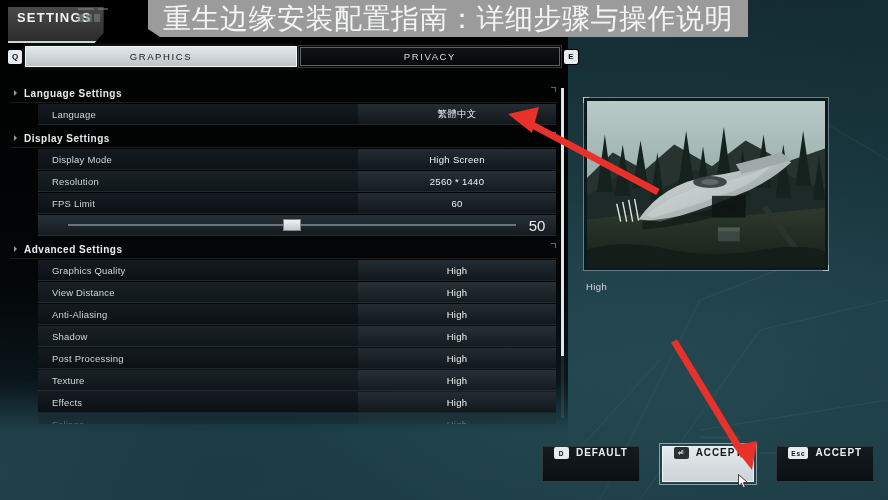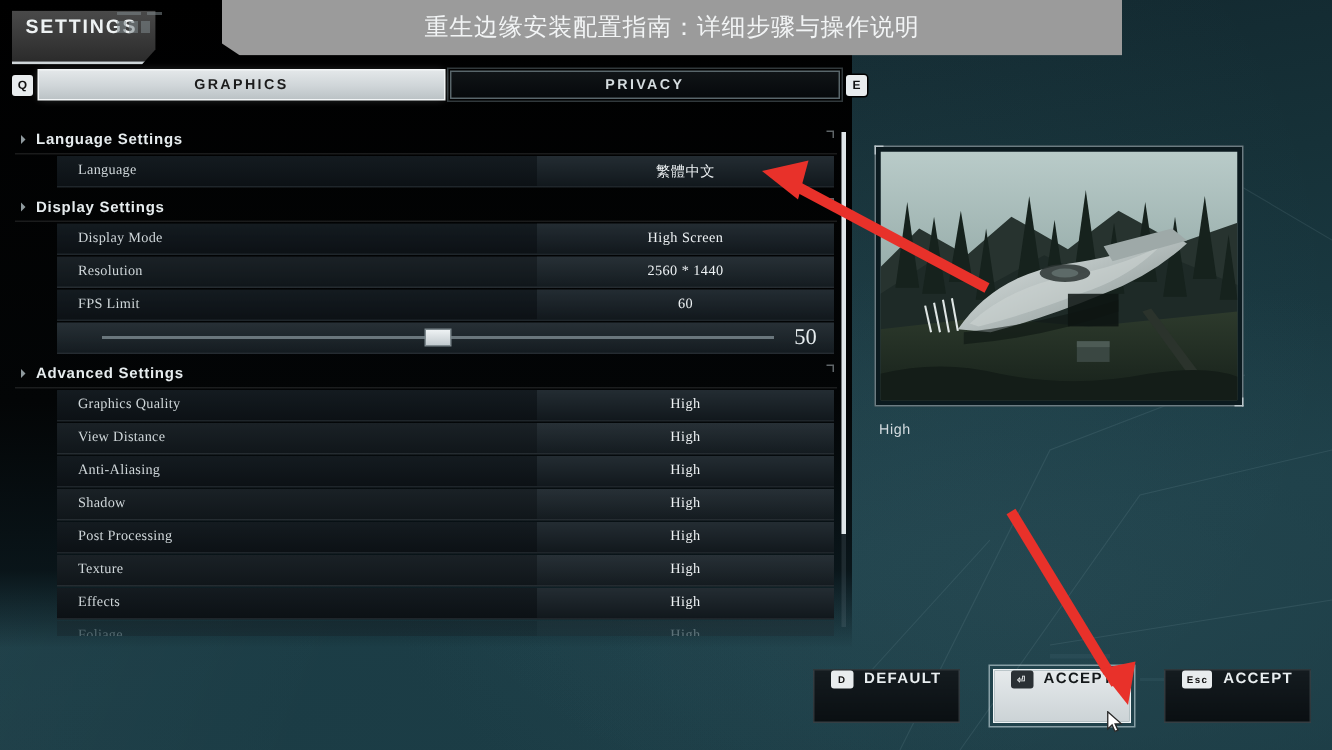--- a/index.html
+++ b/index.html
@@ -32,21 +32,21 @@
   }
 
   
   #title-banner{
     position:absolute; left:148px; top:0; width:600px; height:37px;
     background:#9b9b9b;
     display:flex; align-items:center; justify-content:center;
     clip-path:polygon(0 0, 100% 0, 100% 100%, 12px 100%, 0 calc(100% - 8px));
   }
   #title-banner .t{
-    font-size:16px; color:#f2f4f5; letter-spacing:.5px;
+    font-size:28px; color:#f2f4f5; letter-spacing:.5px;
     font-family:"DejaVu Sans", sans-serif; white-space:nowrap;
   }
 
   #settings-badge{
     position:absolute; left:8px; top:7px; padding:3px 12px 16px 9px;
     background:linear-gradient(180deg,#4a4a4a,#2b2b2b);
     border-bottom:2px solid #cfd6d9;
     font-size:13px; font-weight:bold; letter-spacing:1.2px; color:#eef2f3;
     clip-path:polygon(0 0,100% 0,100% 72%,calc(100% - 9px) 100%,0 100%);
   }
@@ -60,21 +60,21 @@
            display:flex; align-items:center; gap:4px; }
   .keycap{
     width:14px; height:14px; flex:0 0 14px;
     background:#e8ecee; color:#111; border-radius:2px;
     font-size:8px; font-weight:bold; display:flex;
     align-items:center; justify-content:center;
     box-shadow:0 0 0 1px #000;
   }
   .tab{
     height:19px; display:flex; align-items:center; justify-content:center;
-    font-size:9.5px; font-weight:bold; letter-spacing:1.6px;
+    font-size:9.5px; font-weight:normal; letter-spacing:1.6px;
     position:relative;
   }
   .tab.sel{
     flex:1 1 278px;
     background:linear-gradient(180deg,#e3e7e9 0%,#cfd5d8 55%,#bcc3c6 100%);
     color:#1b1b1b;
     box-shadow:0 0 0 1px #f2f5f6, 0 0 6px rgba(230,240,245,.28);
   }
   .tab.unsel{
     flex:1 1 268px;
@@ -106,21 +106,20 @@
     border-right:1px solid rgba(190,200,205,.5);
     border-top:1px solid rgba(190,200,205,.5);
   }
 
   .row{
     display:flex; align-items:center; height:21px; margin-top:1px;
     margin-left:28px; width:calc(100% - 30px);
     background:linear-gradient(180deg,#1a2126 0%,#10161a 100%);
     border-bottom:1px solid rgba(255,255,255,.05);
     position:relative;
-    font-family:Liberation Serif, serif;
   }
   .row:nth-child(even){ background:linear-gradient(180deg,#141b20 0%,#0c1115 100%); }
   .row .lbl{ flex:0 0 320px; padding-left:14px; font-size:9.5px; color:#cfd6d9; letter-spacing:.2px; }
   .row .val{
     flex:1 1 auto; text-align:center; font-size:9.5px; color:#eef2f4;
     letter-spacing:.3px;
     background:linear-gradient(180deg,rgba(60,72,80,.38),rgba(30,40,46,.30));
     height:100%; display:flex; align-items:center; justify-content:center;
   }
   .row.faded{ opacity:.30; }

